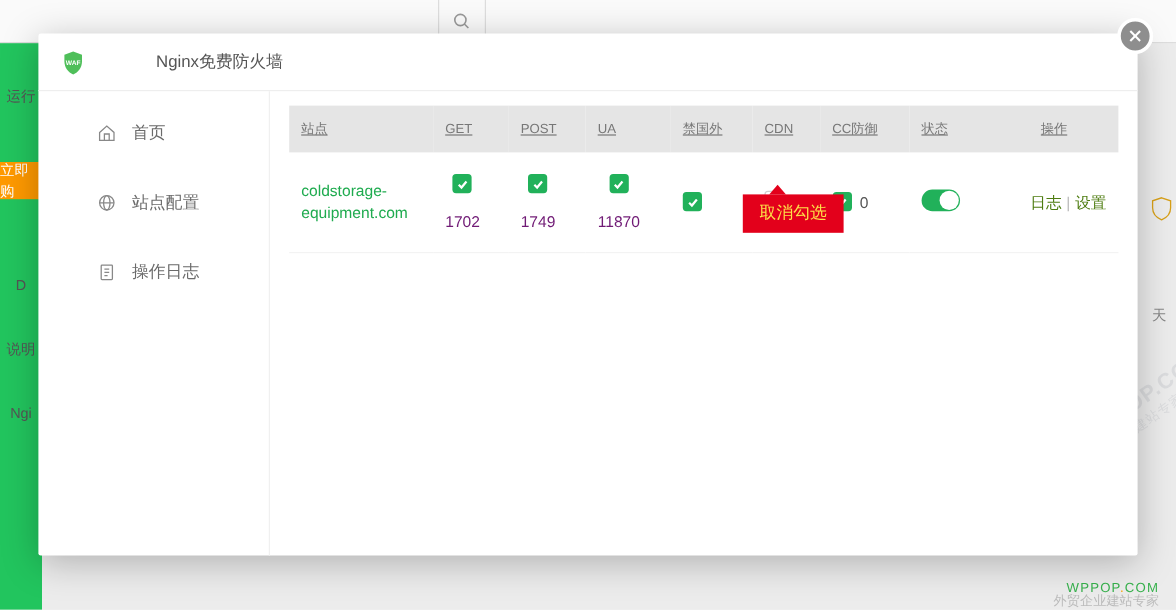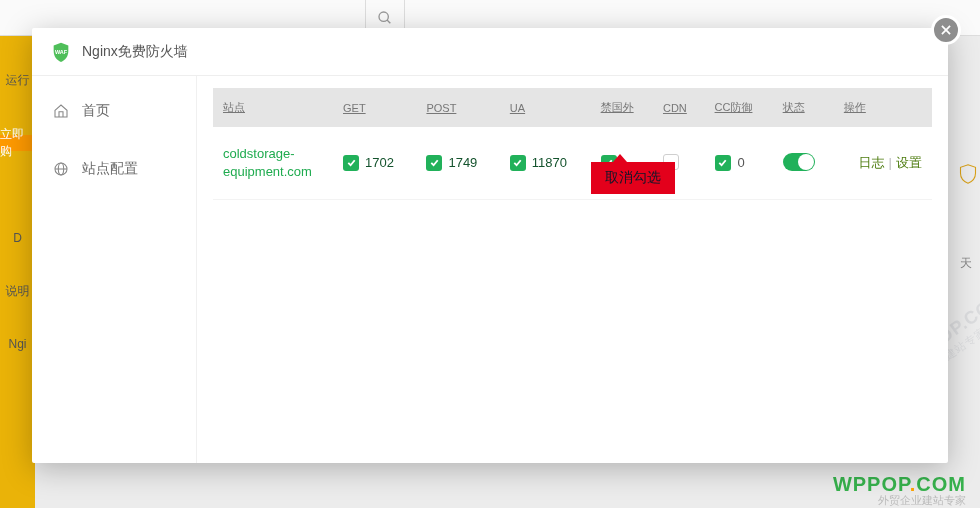--- a/index.html
+++ b/index.html
@@ -1,79 +1,79 @@
 <!DOCTYPE html>
 <html><head>
 <meta charset="utf-8">
 <style>
   * { box-sizing: border-box; margin: 0; padding: 0; }
   html, body { width: 980px; height: 508px; font-family: "Microsoft YaHei", Arial, sans-serif; font-size: 13px; color: #333; background: #f0f0f0; overflow: hidden; }
 
   .bg { position: absolute; inset: 0; background: #ececec; }
   .bg .searchbar { position:absolute; top:0; left:0; right:0; height:36px; background:#fafafa; border-bottom:1px solid #ddd; }
   .bg .searchbar .srch { position:absolute; right:575px; top:0; width:40px; height:36px; display:flex; align-items:center; justify-content:center; border-left:1px solid #ddd; border-right:1px solid #ddd; }
-  .bg .bgleft { position:absolute; left:0; top:36px; width:35px; bottom:0; background:#eab308; color:#555; }
+  .bg .bgleft { position:absolute; left:0; top:36px; width:35px; bottom:0; background:#22c55e; color:#555; }
   .bg .bgleft .row { height:48px; display:flex; align-items:center; justify-content:center; font-size:12px; }
-  .buy { position:absolute; left:0; top:135px; width:35px; height:16px; background:#ff9a00; color:#fff; font-size:12px; display:flex; align-items:center; justify-content:center; }
+  .buy { position:absolute; left:0; top:135px; width:35px; height:31px; background:#ff9a00; color:#fff; font-size:12px; display:flex; align-items:center; justify-content:center; }
   .ssl-icon { position:absolute; right:0; top:160px; width:25px; height:28px; display:flex; align-items:center; justify-content:center; }
   .wm { position:absolute; color:rgba(120,130,140,0.14); font-weight:700; font-size:18px; transform:rotate(-35deg); letter-spacing:1px; white-space:nowrap; pointer-events:none; }
   .wm.small { font-size:11px; font-weight:400; }
 
-  .brand { position:absolute; right:14px; bottom:12px; font-weight:700; font-size:20px; letter-spacing:1px; }
+  .brand { position:absolute; right:14px; bottom:12px; font-weight:400; font-size:11px; letter-spacing:1px; }
   .brand .g { color:#37b24d; }
   .brand .o { color:#ffa500; }
   .brand-sub { position:absolute; right:14px; bottom:0px; font-size:11px; color:#bbb; }
 
   
   .modal {
     position:absolute; left:32px; top:28px; right:32px; bottom:45px;
     background:#fff; box-shadow:0 6px 30px rgba(0,0,0,0.25); border-radius:2px;
   }
   .modal .closebtn {
     position:absolute; right:-13px; top:-13px; width:30px; height:30px; border-radius:50%;
     background:#8e8e8e; color:#fff; display:flex; align-items:center; justify-content:center;
     font-size:18px; cursor:pointer; border:3px solid #fff;
   }
 
-  .modal-header { height:48px; display:flex; align-items:center; padding:0 18px; border-bottom:1px solid #eee; }
+  .modal-header { height:48px; display:flex; align-items:center; padding:0 18px; border-bottom:1px solid #eee;gap:48px; }
   .modal-header .shield { width:22px; height:22px; margin-right:10px; }
   .modal-header .title { font-size:14px; color:#555; }
 
-  .modal-body { position:absolute; top:48px; bottom:0; left:0; right:0; display:flex; }
+  .modal-body { position:absolute; top:48px; bottom:0; left:0; right:0; display:flex;padding-left:28px; }
 
   
   .side { width:165px; border-right:1px solid #f0f0f0; padding-top:6px; }
   .side .item { height:58px; display:flex; align-items:center; padding-left:20px; color:#6b6b6b; cursor:pointer; font-size:14px; }
   .side .item .ico { width:18px; height:18px; margin-right:12px; display:flex; align-items:center; justify-content:center; }
 
   
   .content { flex:1; padding:12px 16px 0 16px; position:relative; }
 
   table.tbl { width:100%; border-collapse:collapse; }
   .tbl thead th { background:#e5e5e5; text-align:left; font-weight:400; color:#777; padding:12px 10px; font-size:11px;text-decoration:underline; }
-  .tbl thead th.right { text-align:left; }
+  .tbl thead th.right { text-align:center; }
   .tbl td { padding:18px 10px; border-bottom:1px solid #f3f3f3; vertical-align:middle; font-size:13px; }
   .tbl td.right { text-align:right; }
 
   .site-link { color:#1fab4f; line-height:1.4; }
-  .val { color:#14532d; display:inline-flex; align-items:center; gap:6px; }
+  .val { color:#701a75; display:inline-flex; align-items:center; gap:16px;flex-direction:column; }
   .chk { width:16px; height:16px; border-radius:3px; display:inline-flex; align-items:center; justify-content:center; }
   .chk.on { background:#21b15a; }
   .chk.off { border:1px solid #cfcfcf; background:#fff; }
   .chk svg { width:11px; height:11px; }
   .cc-wrap { display:inline-flex; align-items:center; gap:7px; color:#555; }
 
   .toggle { width:32px; height:18px; border-radius:9px; background:#21b15a; position:relative; display:inline-block; }
   .toggle .knob { position:absolute; right:1px; top:1px; width:16px; height:16px; border-radius:50%; background:#fff; }
 
   .ops a { color:#4d7c0f; cursor:pointer; }
   .ops .sep { color:#bbb; margin:0 4px; }
 
   .callout {
-    position:absolute; background:#e3001b; color:#0f172a; font-size:14px; padding:7px 14px;
+    position:absolute; background:#e3001b; color:#fde047; font-size:14px; padding:7px 14px;
     left:394px; top:86px;
   }
   .callout::before {
     content:""; position:absolute; top:-8px; left:22px;
     border-left:7px solid transparent; border-right:7px solid transparent; border-bottom:8px solid #e3001b;
   }
 
   svg { display:block; }
 </style>
 </head>
@@ -147,20 +147,31 @@
       <div class="item">
         <span class="ico">
             <svg width="16" height="16" viewBox="0 0 24 24" fill="none" stroke="#888" stroke-width="1.6">
               <circle cx="12" cy="12" r="9"></circle>
               <ellipse cx="12" cy="12" rx="4" ry="9"></ellipse>
               <line x1="3" y1="12" x2="21" y2="12"></line>
             </svg>
           </span>
         <span>站点配置</span>
       </div>
+      <div class="item">
+        <span class="ico">
+            <svg width="16" height="16" viewBox="0 0 24 24" fill="none" stroke="#888" stroke-width="1.6">
+              <rect x="5" y="3" width="14" height="18" rx="1"></rect>
+              <line x1="9" y1="8" x2="15" y2="8"></line>
+              <line x1="9" y1="12" x2="15" y2="12"></line>
+              <line x1="9" y1="16" x2="13" y2="16"></line>
+            </svg>
+          </span>
+        <span>操作日志</span>
+      </div>
     </div>
 
     <div class="content">
       <table class="tbl">
         <thead>
           <tr>
             <th style="width:120px">站点</th>
             <th>GET</th>
             <th>POST</th>
             <th>UA</th>

